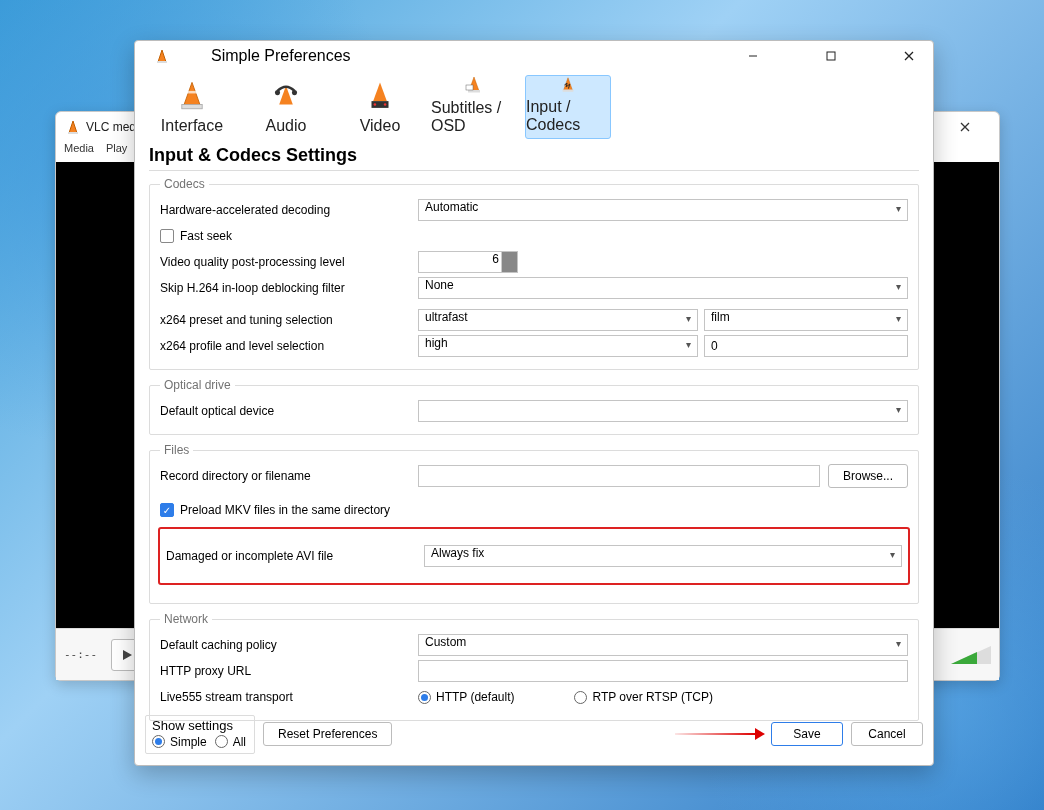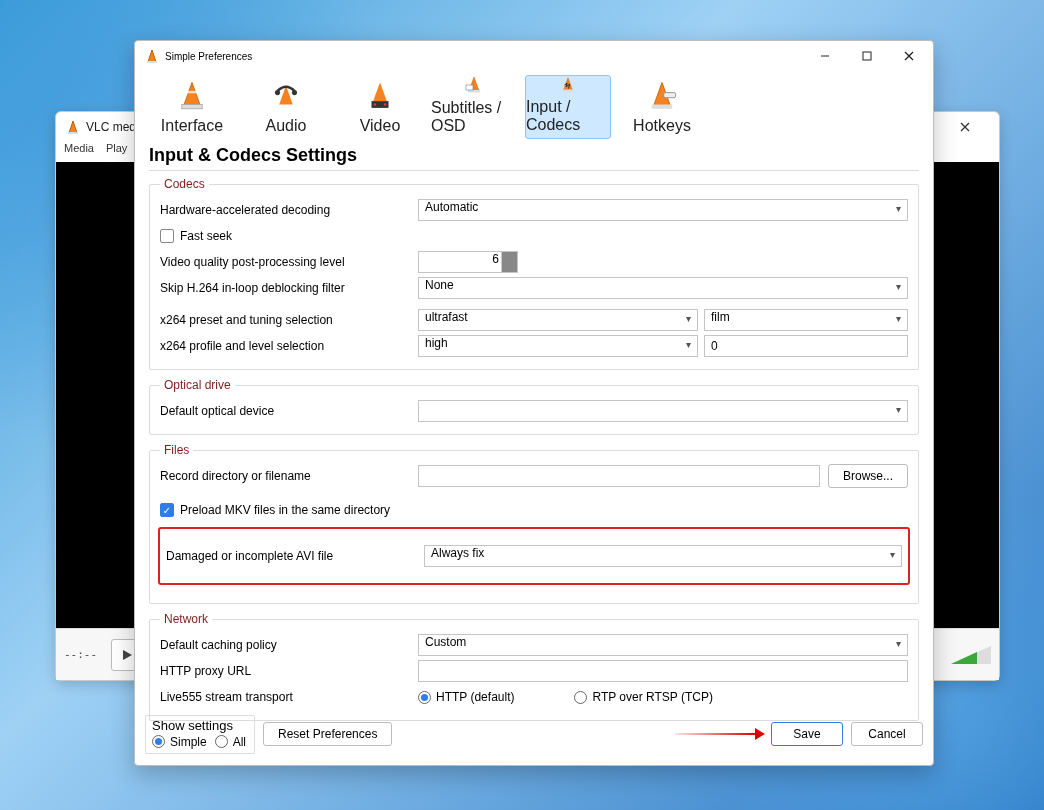--- a/index.html
+++ b/index.html
@@ -68,22 +68,23 @@
 }
 
 
 .pref {
   position: absolute; left: 134px; top: 40px;
   width: 800px; height: 726px;
   background: #fff; border: 1px solid #bcbcbc; border-radius: 4px;
   box-shadow: 0 8px 24px rgba(0,0,0,.24);
 }
 .pref .titlebar {
-  height: 30px; display: flex; align-items: center; padding-left: 10px;
-  font-size: 10px;
+  height: 30px; display: flex; align-items: center; padding-left: 20px;
+  font-size: 16px;
+  gap: 36px;
 }
 .pref .titlebar svg { margin-right: 6px; }
 .pref .titlebar-spacer { flex: 1; }
 
 
 .cat-row {
   display: flex; gap: 8px; padding: 4px 14px 0 14px;
 }
 .cat {
   width: 86px; height: 64px; display: flex; flex-direction: column;
@@ -96,21 +97,21 @@
 .heading {
   font-size: 18px; font-weight: 700; padding: 6px 14px 4px;
 }
 .hr { height: 1px; background: #dcdcdc; margin: 0 14px 6px; }
 
 .content { padding: 0 14px; }
 fieldset {
   border: 1px solid #dcdcdc; border-radius: 2px;
   margin-bottom: 8px; padding: 6px 10px 10px 10px;
 }
-legend { font-size: 12px; padding: 0 4px; color: #7f1d1d; }
+legend { font-size: 12px; padding: 0 4px; color: #737373; }
 .row { display: flex; align-items: center; min-height: 26px; gap: 8px; }
 .lbl { width: 250px; font-size: 12px; }
 .sel, .txt {
   flex: 1; height: 22px; border: 1px solid #c4c4c4; background: #fff;
   font-size: 12px; padding: 0 6px; position: relative;
 }
 .sel::after {
   content: "▾"; position: absolute; right: 6px; top: 3px; color: #555; font-size: 10px;
 }
 .spin {
@@ -290,28 +291,20 @@
         </svg>
       <span>Subtitles / OSD</span>
     </div>
     <div class="cat selected">
       <svg viewBox="0 0 40 40">
           <polygon points="20,4 30,32 10,32" fill="#f58220" stroke="#c25f00"></polygon>
           <rect x="8" y="30" width="24" height="5" fill="#ddd"></rect>
           <path d="M12 20 l6 -4 l-2 8 l8 -6 l-3 10" fill="none" stroke="#222" stroke-width="2"></path>
         </svg>
       <span>Input / Codecs</span>
-    </div>
-    <div class="cat">
-      <svg viewBox="0 0 40 40">
-          <polygon points="20,4 30,32 10,32" fill="#f58220" stroke="#c25f00"></polygon>
-          <rect x="8" y="30" width="24" height="5" fill="#ddd"></rect>
-          <rect x="22" y="16" width="14" height="6" rx="2" fill="#eee" stroke="#888"></rect>
-        </svg>
-      <span>Hotkeys</span>
     </div>
   </div>
 
   <div class="heading">Input &amp; Codecs Settings</div>
   <div class="hr"></div>
 
   <div class="content">
 
     <fieldset>
       <legend>Codecs</legend>

